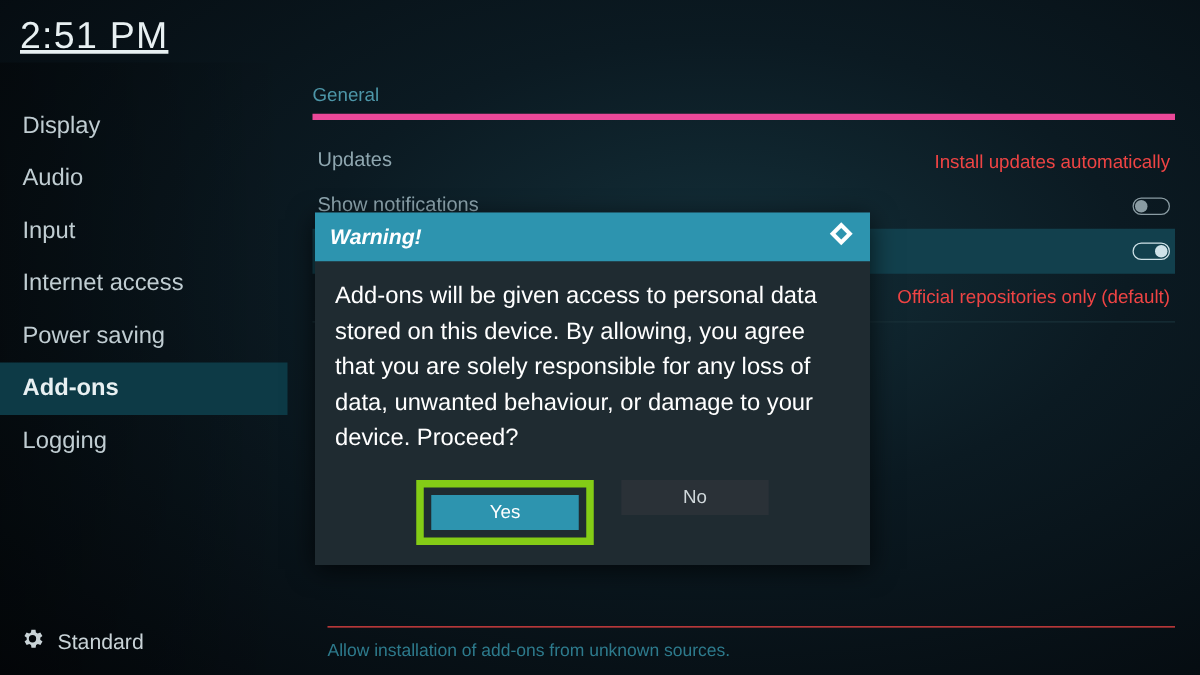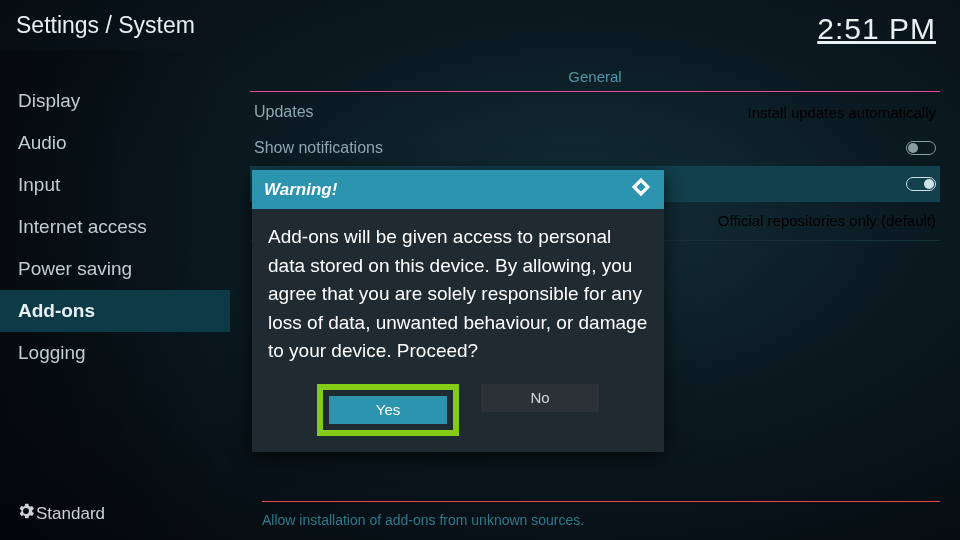--- a/index.html
+++ b/index.html
@@ -12,50 +12,49 @@
     position: relative;
   }
   .header { display: flex; justify-content: space-between; align-items: flex-start; padding: 12px 24px 4px 16px; }
   .breadcrumb { font-size: 23px; color: #e8f0f2; font-weight: 300; }
   .clock { font-size: 30px; color: #e8f0f2; font-weight: 300; letter-spacing: 1px; text-decoration: underline; }
   .main { display: flex; height: calc(100% - 50px); }
   .sidebar { width: 230px; display: flex; flex-direction: column; background: linear-gradient(to right, rgba(0,0,0,0.35), rgba(0,0,0,0)); }
   .sidebar-items { flex: 1; padding-top: 30px; }
   .sidebar-item { padding: 10px 18px; font-size: 19px; color: #c0cdd2; font-weight: 300; cursor: pointer; }
   .sidebar-item.active { background: #0d3a46; color: #e8f0f2; font-weight: bold; }
-  .sidebar-footer { padding: 14px 16px; display: flex; align-items: center; font-size: 17px; color: #c9d3d7; }
+  .sidebar-footer { padding: 14px 16px; display: flex; align-items: center; gap: 10px; font-size: 17px; color: #c9d3d7; }
   .content { flex: 1; padding: 10px 20px 0 20px; position: relative; }
-  .category-head { text-align: center; font-size: 15px; color: #4d96a8; border-bottom: 1px solid #ec4899; padding: 8px 0 6px; margin-bottom: 2px; }
+  .category-head { font-size: 15px; color: #4d96a8; border-bottom: 5px solid #ec4899; padding: 8px 0 6px; margin-bottom: 15px; }
   .row { display: flex; justify-content: space-between; align-items: center; padding: 9px 4px; font-size: 16px; color: #8fa7b0; }
   .row.highlight { background: #12404d; color: #c9d9de; }
   .row-label { }
-  .row-value { color: #000000; font-size: 15px; }
+  .row-value { color: #ef4444; font-size: 15px; }
   .toggle { width: 30px; height: 14px; border: 1.5px solid #8a9ca3; border-radius: 8px; position: relative; }
   .toggle::after { content:''; position:absolute; width:10px; height:10px; border-radius:50%; background:#8a9ca3; top:0.5px; left:1px; }
   .toggle.on { border-color:#cfe2e8; }
   .toggle.on::after { background:#cfe2e8; left:auto; right:1px; }
   .divider { border-top: 1px solid #183039; margin-top: 2px; }
   .footer-hint { position: absolute; bottom: 12px; left: 32px; right: 20px; border-top: 1px solid #ef4444; padding-top: 10px; font-size: 14px; color: #2d7a8c; }
   
-  .dialog { position: absolute; left: 252px; top: 170px; width: 412px; background: #1f2b31; box-shadow: 0 4px 20px rgba(0,0,0,0.7); }
+  .dialog { position: absolute; left: 252px; top: 170px; width: 444px; background: #1f2b31; box-shadow: 0 4px 20px rgba(0,0,0,0.7); }
   .dialog-title { background: #2d94af; color: #fff; padding: 6px 12px; font-size: 17px; font-weight: 600; font-style: italic; display:flex; justify-content:space-between; align-items:center; }
   .dialog-body { padding: 14px 16px 18px; font-size: 19px; line-height: 1.5; color: #ffffff; }
   .dialog-buttons { display: flex; gap: 22px; padding: 0 0 16px 0; justify-content: center; }
   .btn { width: 118px; height: 28px; display:flex; align-items:center; justify-content:center; font-size: 15px; cursor:pointer; }
   .btn-yes { background:#2d94af; color:#fff; }
   .btn-no { background:#2a3137; color:#cfd7da; }
   .yes-highlight { border: 6px solid #84cc16; padding: 6px; display:inline-block; }
   .kodi-icon svg { width: 22px; height: 22px; }
   .gear svg { width: 20px; height: 20px; }
 </style>
 </head>
 <body>
 
 <div class="header">
-  <div class="breadcrumb">Settings / System</div>
   <div class="clock">2:51 PM</div>
 </div>
 
 <div class="main">
   <div class="sidebar">
     <div class="sidebar-items">
       <div class="sidebar-item">Display</div>
       <div class="sidebar-item">Audio</div>
       <div class="sidebar-item">Input</div>
       <div class="sidebar-item">Internet access</div>

